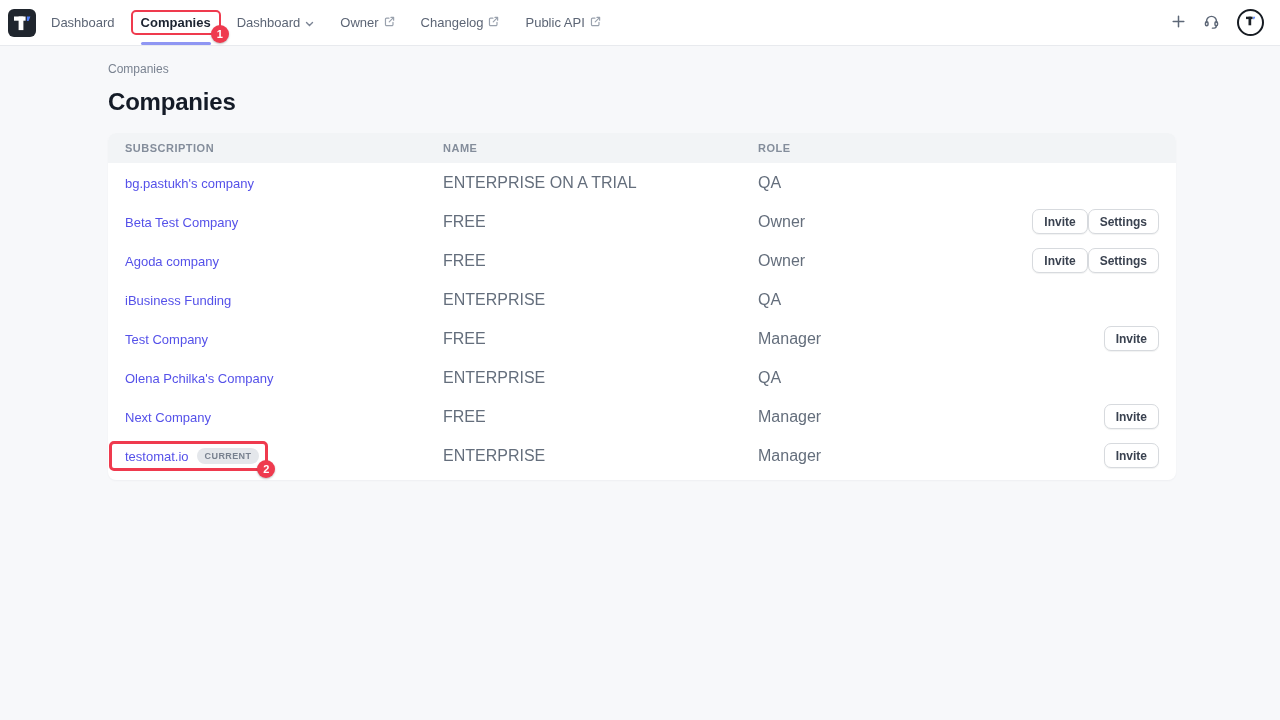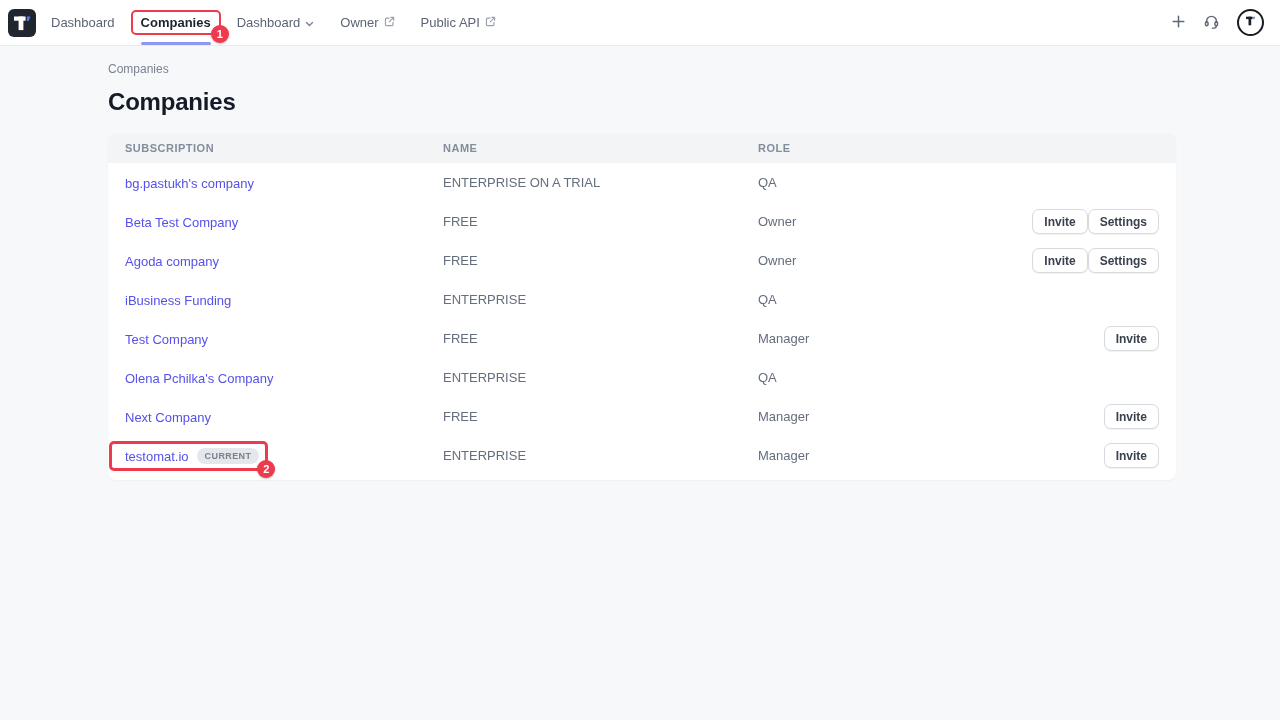--- a/index.html
+++ b/index.html
@@ -66,21 +66,21 @@
   }
   .thead{height:30px;background:#f2f4f6;border-radius:8px 8px 0 0;}
   .th{font-size:11px;font-weight:600;color:#848d9b;text-transform:uppercase;letter-spacing:.5px;}
   .trow{min-height:39px;}
   .name-wrap{position:relative;display:inline-flex;align-items:center;text-align:right;}
   .company-link{color:var(--link);font-size:13px;font-weight:500;text-decoration:none;cursor:pointer;white-space:nowrap;}
   .current-badge{
     margin-left:8px;background:#e4e7eb;color:#78818f;font-size:9px;font-weight:700;
     letter-spacing:.4px;padding:3px 8px;border-radius:999px;text-transform:uppercase;white-space:nowrap;
   }
-  .cell{font-size:13px;color:#646e7c;}
+  .cell{font-size:16px;color:#646e7c;}
   .actions{display:flex;justify-self:end;}
   .btn{
     height:25px;padding:0 11px;font-size:12px;font-weight:600;color:#3a4250;
     background:#fff;border:1px solid #d7dade;border-radius:7px;
     box-shadow:0 1px 1px rgba(20,27,39,.06);cursor:pointer;font-family:inherit;white-space:nowrap;
   }
   .ann-box.box2{top:-7px;bottom:-7px;left:-16px;right:-9px;border-width:3px;}
 </style>
 </head>
 <body>
@@ -123,20 +123,30 @@
         <span>Owner</span>
         <span>
           <svg width="11" height="11" viewBox="0 0 12 12" fill="none" stroke="#99a1ad" stroke-width="1.3" stroke-linecap="round" stroke-linejoin="round">
               <path d="M9.8 6.8v2.6a1.2 1.2 0 0 1-1.2 1.2H2.8a1.2 1.2 0 0 1-1.2-1.2V3.6a1.2 1.2 0 0 1 1.2-1.2h2.6"></path>
               <path d="M7.6 1.6h2.9v2.9"></path>
               <path d="M10.3 1.8L5.7 6.4"></path>
             </svg>
         </span>
       </a>
       <a class="nav-item">
+        <span>Changelog</span>
+        <span>
+          <svg width="11" height="11" viewBox="0 0 12 12" fill="none" stroke="#99a1ad" stroke-width="1.3" stroke-linecap="round" stroke-linejoin="round">
+              <path d="M9.8 6.8v2.6a1.2 1.2 0 0 1-1.2 1.2H2.8a1.2 1.2 0 0 1-1.2-1.2V3.6a1.2 1.2 0 0 1 1.2-1.2h2.6"></path>
+              <path d="M7.6 1.6h2.9v2.9"></path>
+              <path d="M10.3 1.8L5.7 6.4"></path>
+            </svg>
+        </span>
+      </a>
+      <a class="nav-item">
         <span>Public API</span>
         <span>
           <svg width="11" height="11" viewBox="0 0 12 12" fill="none" stroke="#99a1ad" stroke-width="1.3" stroke-linecap="round" stroke-linejoin="round">
               <path d="M9.8 6.8v2.6a1.2 1.2 0 0 1-1.2 1.2H2.8a1.2 1.2 0 0 1-1.2-1.2V3.6a1.2 1.2 0 0 1 1.2-1.2h2.6"></path>
               <path d="M7.6 1.6h2.9v2.9"></path>
               <path d="M10.3 1.8L5.7 6.4"></path>
             </svg>
         </span>
       </a>
     </nav>

